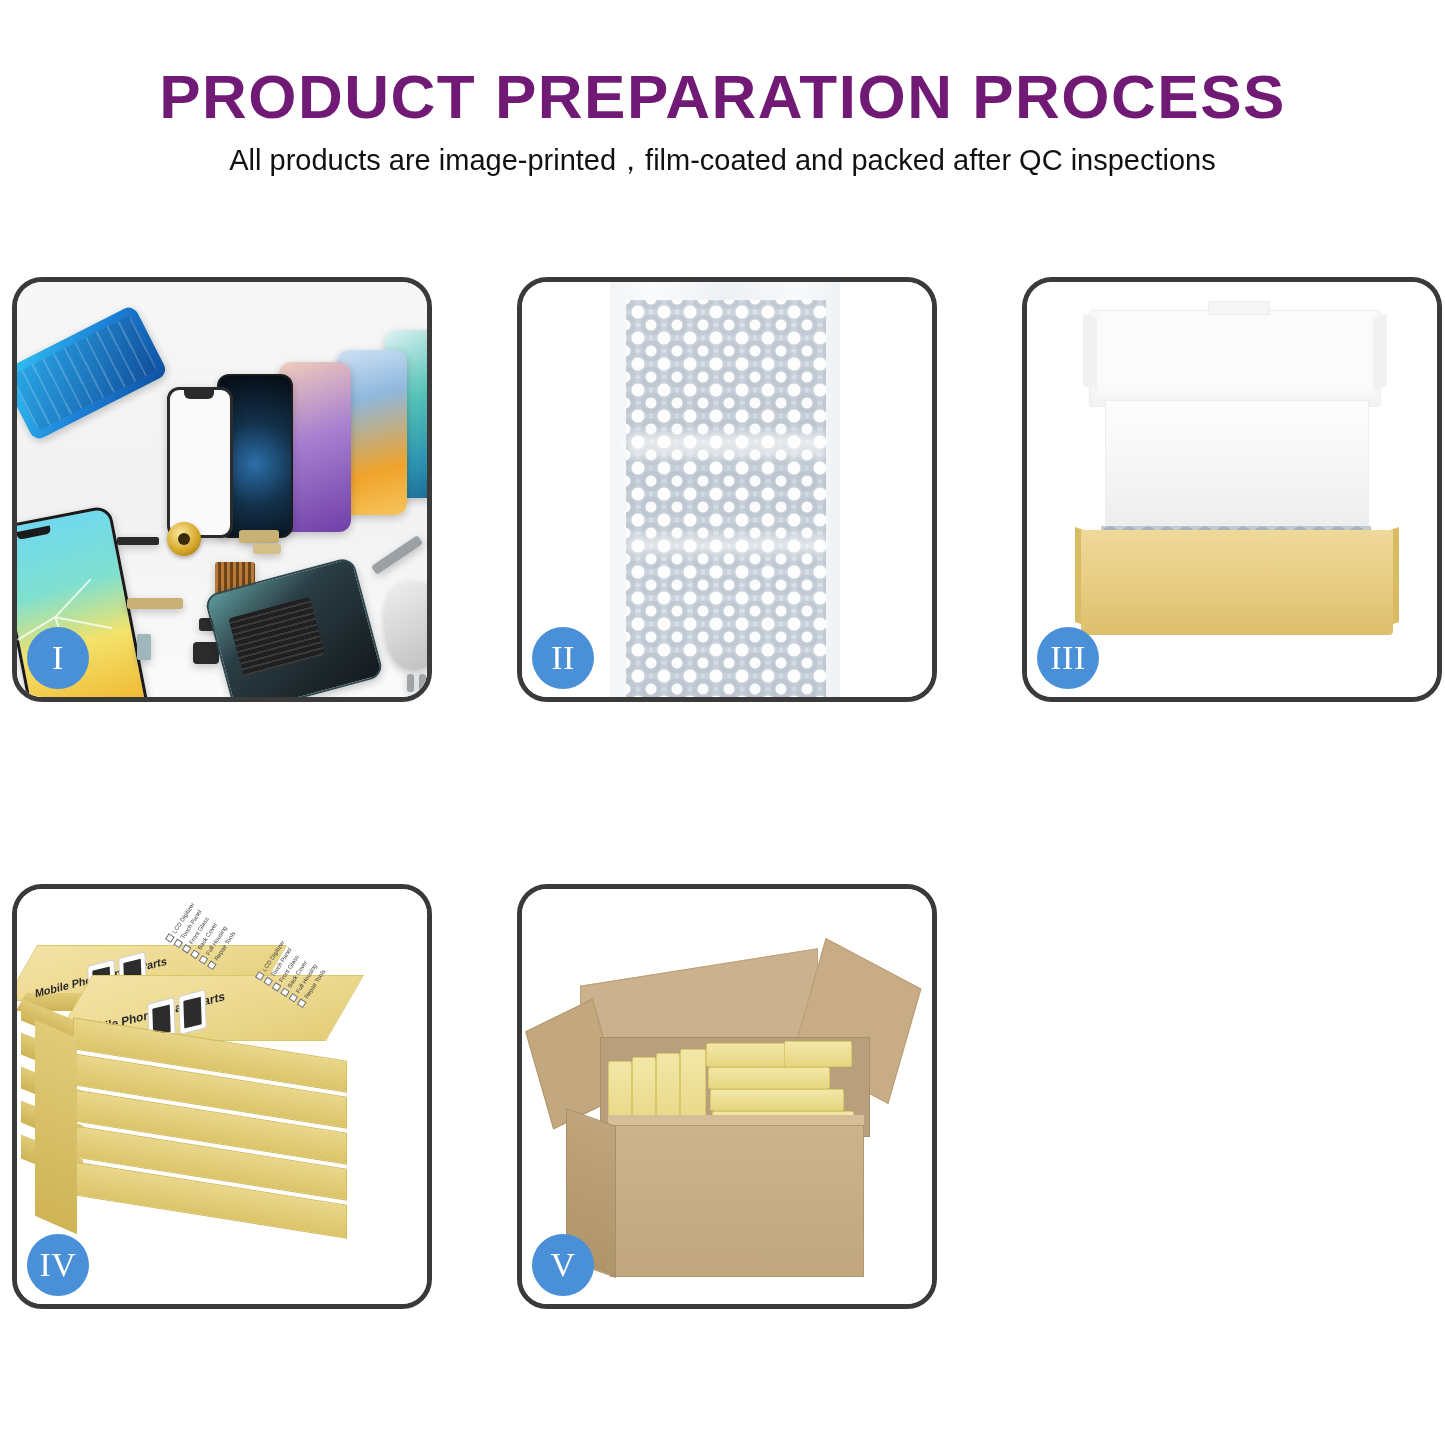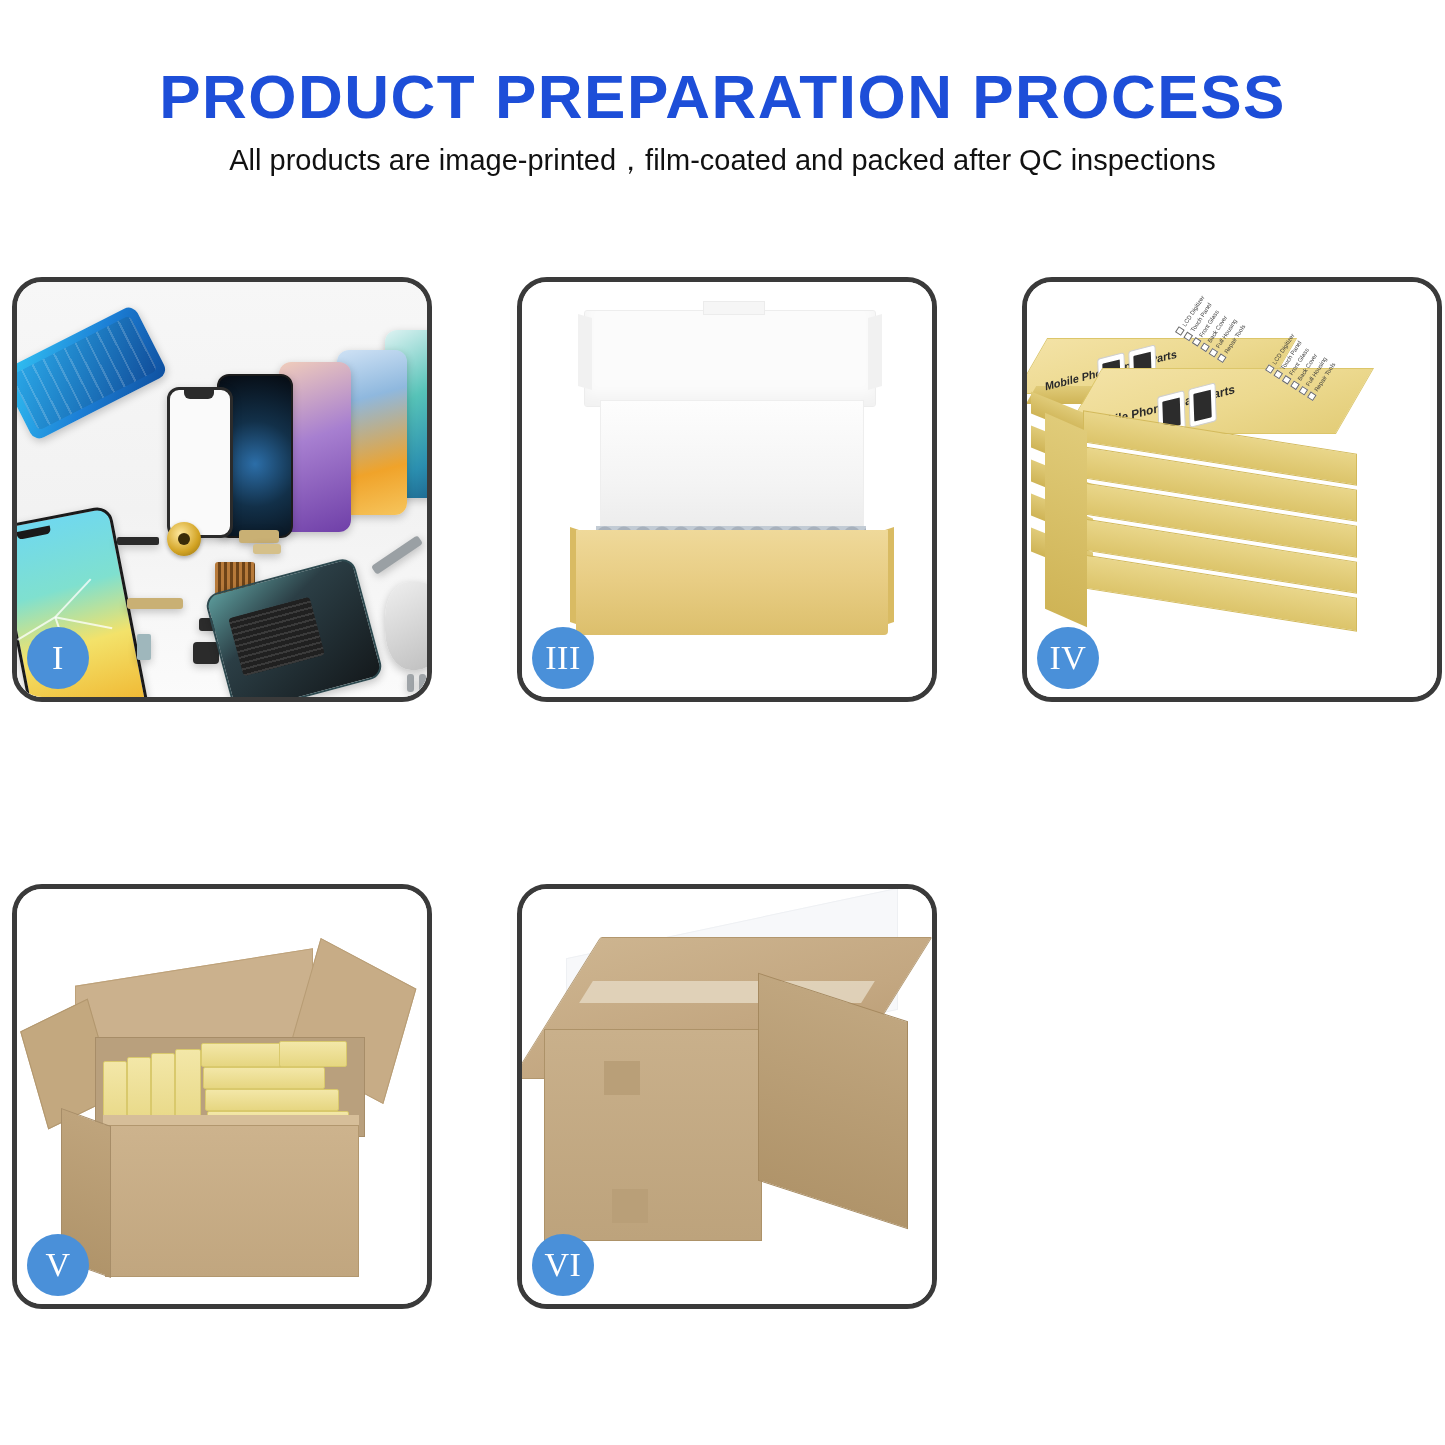--- a/index.html
+++ b/index.html
@@ -4,21 +4,21 @@
 <style>
   html,body{margin:0;padding:0;}
   body{
     width:1445px;height:1445px;background:#ffffff;
     font-family:"Liberation Sans", sans-serif;
     overflow:hidden;position:relative;
   }
   
   .header{width:100%;text-align:center;padding-top:64px;box-sizing:border-box;}
   .title{
-    font-size:62px;font-weight:700;color:#1d4ed8;letter-spacing:1.5px;
+    font-size:62px;font-weight:700;color:#701a75;letter-spacing:1.5px;
     line-height:1.05;white-space:nowrap;font-family:"Liberation Sans", sans-serif;
   }
   .subtitle{
     margin-top:12px;font-size:29px;color:#111;font-weight:400;white-space:nowrap;
     font-family:"Liberation Sans", sans-serif;
   }
   
   .grid{
     position:absolute;left:12px;top:277px;width:1421px;
     display:grid;grid-template-columns:420px 420px 420px;
@@ -210,20 +210,29 @@
       <div class="ph btn-s"></div>
       <div class="ph logic"></div>
       <div class="ph tool"></div>
       <div class="ph hand"></div>
       <div class="ph screws"></div>
       <div class="ph screws2"></div>
     </div>
     <div class="badge">I</div>
   </div>
 
+  <div class="panel">
+    <div class="scene p2">
+      <div class="wrapbg"></div>
+      <div class="bubbles"></div>
+      <div class="wrapsheen"></div>
+      <div class="wrapsheen2"></div>
+    </div>
+    <div class="badge">II</div>
+  </div>
 
   <div class="panel">
     <div class="scene p3">
       <div class="lid"></div>
       <div class="lid-l"></div>
       <div class="lid-r"></div>
       <div class="foam"></div>
       <div class="box-lipL"></div>
       <div class="box-lipR"></div>
       <div class="box-inner"></div>
@@ -351,26 +360,14 @@
       <div class="yell" style="left:190px;top:222px;width:140px;height:22px;"></div>
       <div class="yell" style="left:262px;top:152px;width:66px;height:24px;"></div>
 
       <div class="c-lipFront"></div>
       <div class="c-front"></div>
       <div class="c-sideL"></div>
     </div>
     <div class="badge">V</div>
   </div>
 
-  <div class="panel">
-    <div class="scene p6">
-      <div class="v-sheet"></div>
-      <div class="v-top"></div>
-      <div class="v-tape"></div>
-      <div class="v-front"></div>
-      <div class="v-side"></div>
-      <div class="v-tab" style="left:82px;top:172px;width:36px;height:34px;"></div>
-      <div class="v-tab" style="left:90px;top:300px;width:36px;height:34px;"></div>
-    </div>
-    <div class="badge">VI</div>
-  </div>
 
 </div>
 
 </body></html>

